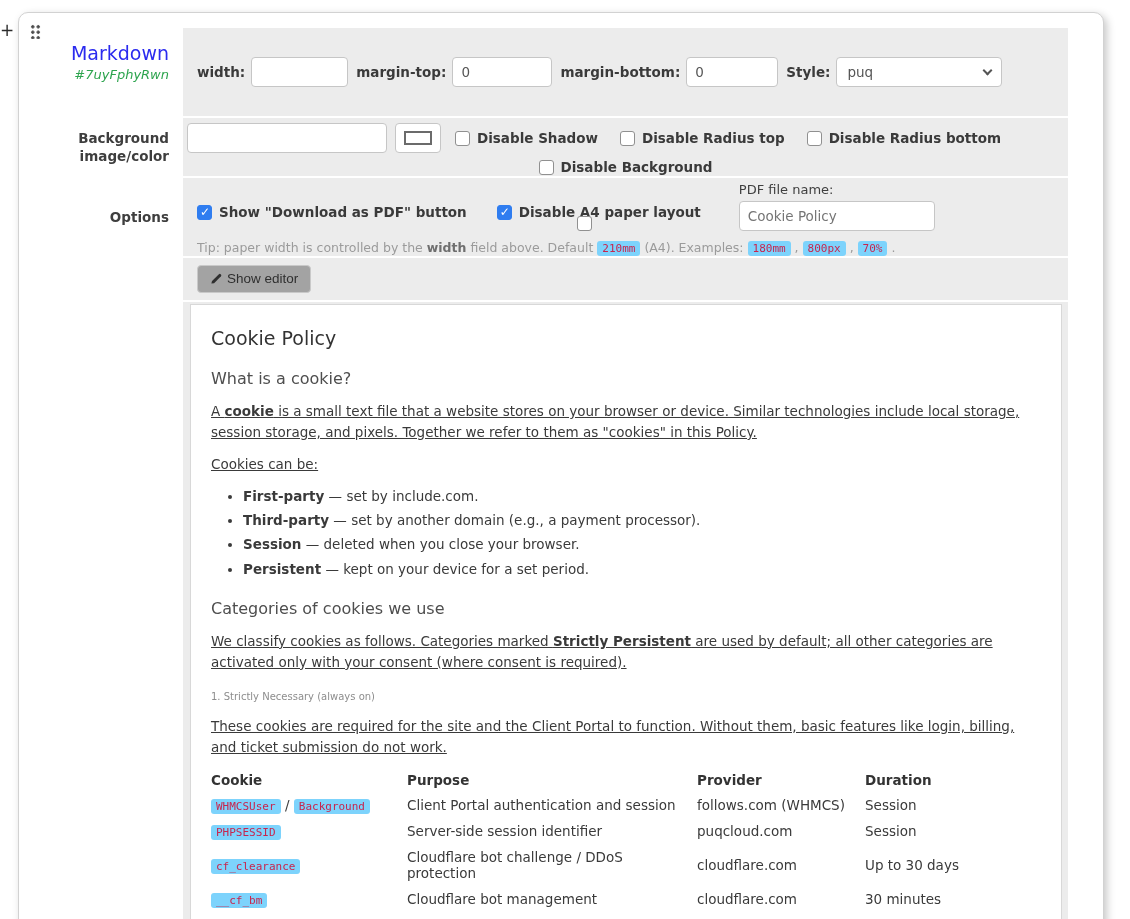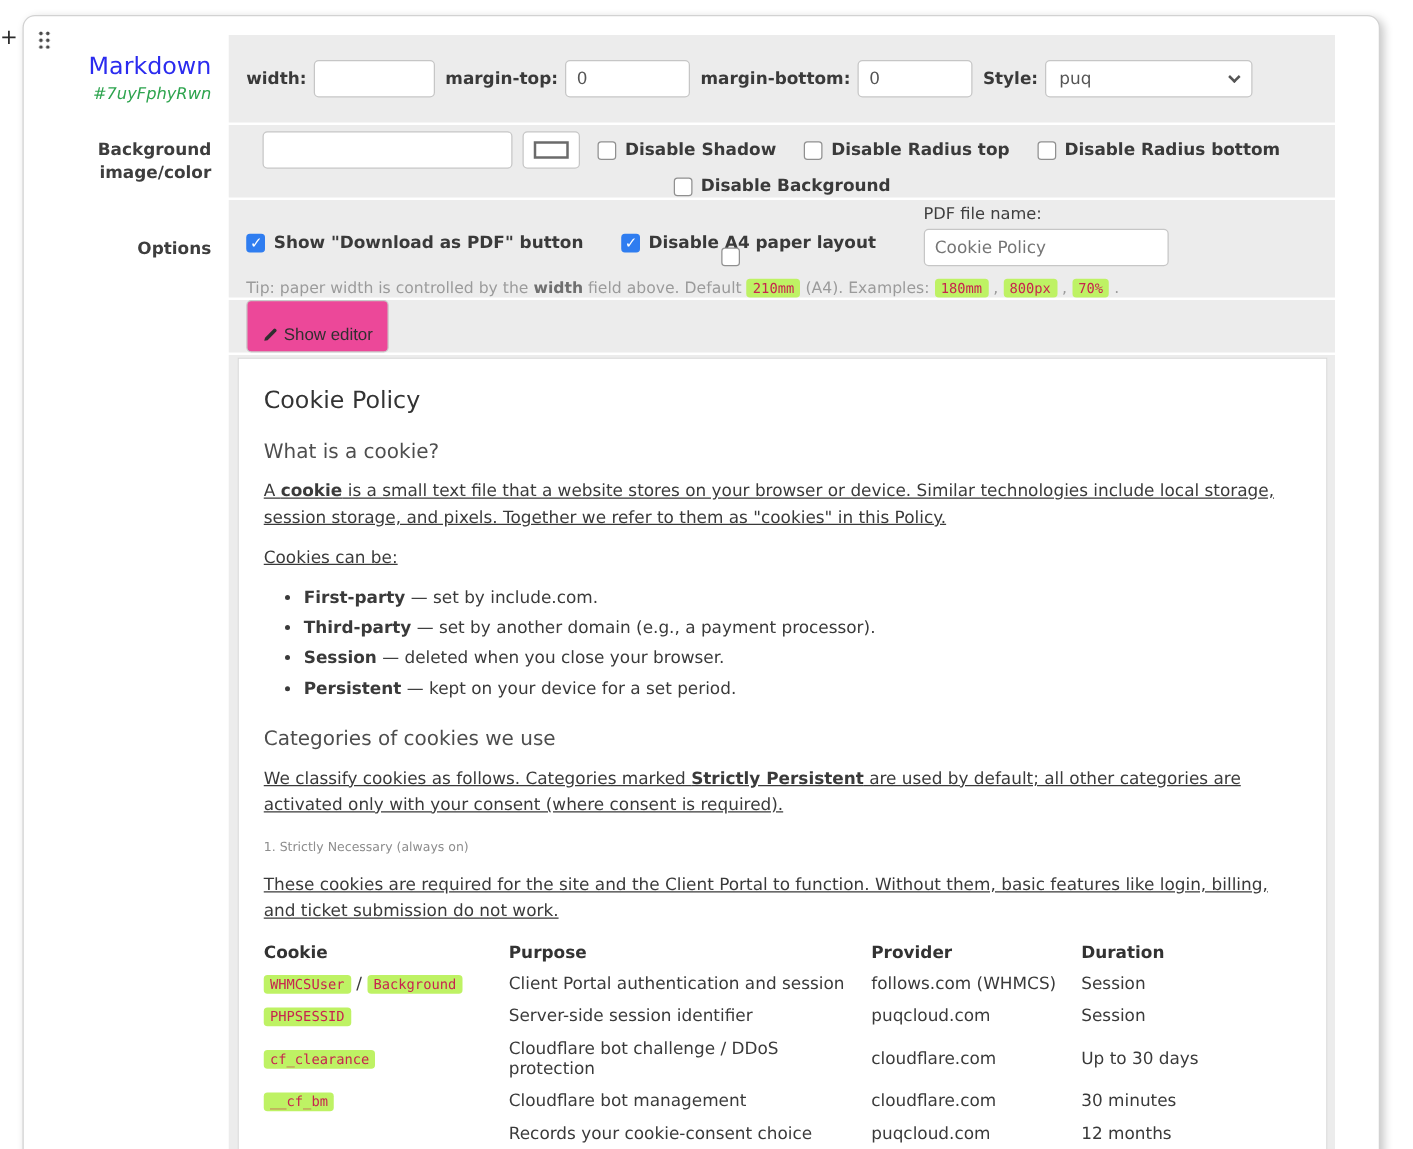--- a/index.html
+++ b/index.html
@@ -9,22 +9,22 @@
   .card { position:absolute; left:18px; top:12px; width:1086px; height:950px;
           background:#fff; border:1px solid #d2d2d2; border-radius:10px;
           box-shadow:3px 3px 8px rgba(0,0,0,.22); }
   .drag-handle { position:absolute; left:11px; top:11px; width:11px; height:15px;
           background-image:radial-gradient(circle, #4a4a4a 1.4px, transparent 1.7px);
           background-size:5.5px 5.5px; cursor:grab; }
   .card-inner { padding-top:15px; }
   .frow { display:grid; grid-template-columns:164px 885px; margin-bottom:2px; }
   .lblcell { text-align:right; padding-right:14px; }
   .band { background:#ececec; }
-  .b1 { height:70px; display:flex; align-items:center; padding:0 14px; }
-  .b2 { height:58px; padding:5px 27px 0; }
+  .b1 { height:88px; display:flex; align-items:center; padding:0 14px; }
+  .b2 { height:58px; padding:5px 4px 0; }
   .b3 { height:78px; padding:2px 14px 0; }
   .b4 { height:42px; display:flex; align-items:center; padding:0 14px; }
   .b5 { padding:2px 6px 0 7px; height:640px; }
   .title-link { color:#2b2bef; font-size:19px; margin-top:14px; display:inline-block; cursor:pointer; }
   .block-id { color:#2da44e; font-size:13px; font-style:italic; margin-top:17px; }
   .lbl-bold { font-weight:bold; font-size:13.5px; color:#3e3e3e; line-height:1.35; }
   .lblcell.vcenter { display:flex; flex-direction:column; justify-content:center; align-items:flex-end; }
   .fld-lbl { font-weight:bold; font-size:13.5px; color:#3a3a3a; white-space:nowrap; }
   .inp { height:30px; border:1px solid #c6c6c6; border-radius:4px; background:#fff;
          padding:0 8px; font-family:"DejaVu Sans",sans-serif; font-size:13.5px; color:#555; outline:none; }
@@ -36,27 +36,27 @@
           transform:rotate(45deg); margin-top:-4px; }
   .cb-group { display:inline-flex; align-items:center; gap:7px; cursor:pointer; }
   .cb { width:15px; height:15px; border:1px solid #909090; border-radius:3px; background:#fff; flex:none; position:relative; }
   .cb.checked { background:#2f7df0; border-color:#2f7df0; }
   .cb.checked::after { content:"✓"; position:absolute; left:2px; top:-1px; color:#fff; font-size:12px; font-weight:bold; }
   .cb-lbl { font-weight:bold; font-size:13.5px; color:#3a3a3a; white-space:nowrap; }
   .color-btn { width:46px; height:30px; background:#fff; border:1px solid #c6c6c6; border-radius:4px;
                display:flex; align-items:center; justify-content:center; cursor:pointer; }
   .color-swatch { width:28px; height:14px; border:2px solid #6b6b6b; background:#fff; }
   .line { display:flex; align-items:center; }
-  .chip { background:#bef264; color:#c7254e; font-family:"DejaVu Sans Mono","Liberation Mono",monospace;
+  .chip { background:#7dd3fc; color:#c7254e; font-family:"DejaVu Sans Mono","Liberation Mono",monospace;
           font-size:11px; padding:1px 5px; border-radius:3px; }
   .tip { margin-top:9px; font-size:12.5px; color:#9b9b9b; }
   .tip b { color:#6f6f6f; }
   .pdf-lbl { font-size:13px; color:#3f3f3f; margin-bottom:4px; }
-  .btn { display:inline-flex; align-items:center; gap:4px; background:#ec4899; border:1px solid #c9c9c9;
-         border-radius:4px; padding:19px 12px 6px; font-size:13.5px; color:#2f2f2f; cursor:pointer; }
+  .btn { display:inline-flex; align-items:center; gap:4px; background:#a3a3a3; border:1px solid #c9c9c9;
+         border-radius:4px; padding:5px 12px 6px; font-size:13.5px; color:#2f2f2f; cursor:pointer; }
   .doc { background:#fff; border:1px solid #d8d8d8; padding:16px 20px 20px; height:100%; }
   .doc h1 { font-size:19px; font-weight:500; color:#333; margin:6px 0 20px; }
   .doc h2 { font-size:16px; font-weight:500; color:#4e4e4e; margin:20px 0 13px; }
   .doc h3 { font-size:10px; font-weight:400; color:#8d8d8d; margin:18px 0 14px; }
   .doc p { font-size:13.5px; color:#3a3a3a; line-height:1.55; margin:11px 0;text-decoration:underline; }
   .doc ul { margin:11px 0 14px; padding-left:32px; }
   .doc li { font-size:13.5px; color:#3a3a3a; line-height:1.5; margin:4px 0; }
   .doc table { border-collapse:collapse; margin-top:4px; }
   .doc th { text-align:left; font-size:13.5px; color:#333; padding:4px 10px 4px 0; font-weight:bold; }
   .doc td { font-size:13.5px; color:#3a3a3a; padding:5px 10px 5px 0; vertical-align:middle; }

